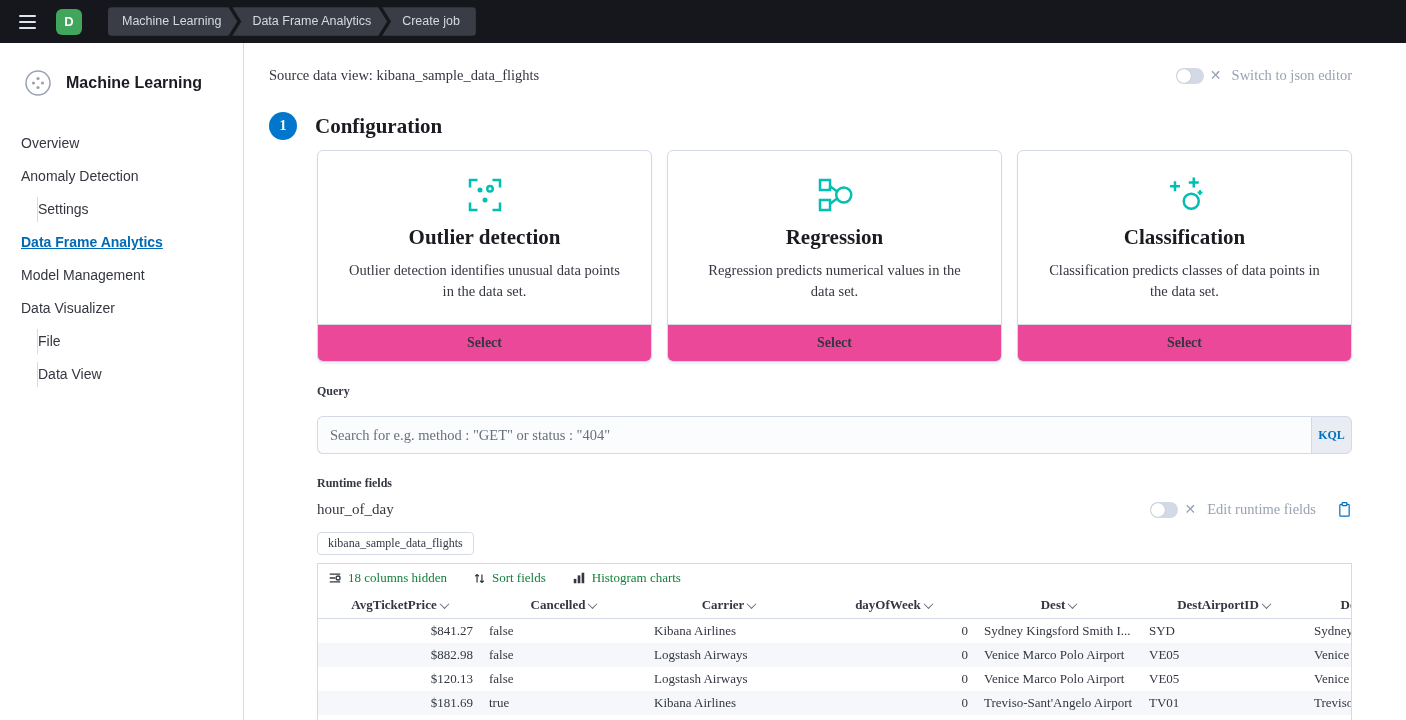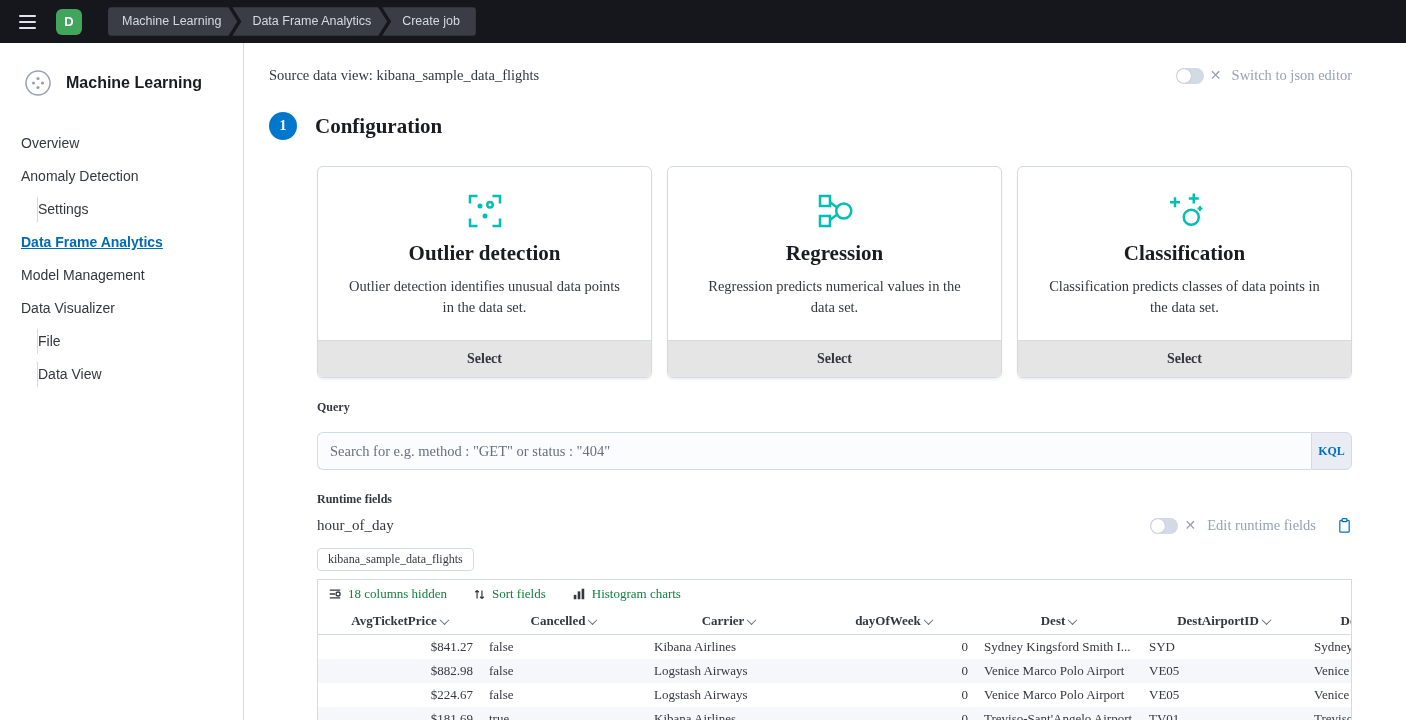--- a/index.html
+++ b/index.html
@@ -75,31 +75,31 @@
 
   .step-row { margin-top:28px; display:flex; align-items:center; gap:18px; }
   .step-circle {
     width:28px; height:28px; border-radius:50%; background:#0077cc; color:#fff;
     display:flex; align-items:center; justify-content:center; font-size:14px; font-weight:600; flex:none;
   }
   .step-title { font-size:21px; font-weight:700; color:#1a1c21; }
 
   .indented { margin-left:48px; }
 
-  .cards-row { margin-top:26px; display:flex; gap:15px; }
+  .cards-row { margin-top:10px; display:flex; gap:15px; }
   .card {
     flex:1; height:212px; background:#fff; border:1px solid #d3dae6; border-radius:6px;
     box-shadow:0 2px 2px rgba(152,162,179,.15); display:flex; flex-direction:column;
     text-align:center; overflow:hidden;
   }
   .card-icon { margin:24px auto 0; height:40px; }
   .card-title { font-size:21px; font-weight:700; color:#1a1c21; margin-top:10px; }
   .card-desc { font-size:14.5px; color:#343741; line-height:1.45; margin:10px 28px 0; }
   .card-footer {
-    margin-top:auto; border-top:1px solid #d3dae6; background:#e5e5e5;
+    margin-top:auto; border-top:1px solid #d3dae6; background:#ec4899;
     padding:10px 0; font-size:14px; font-weight:600; color:#343741; width:100%;
     border:none; border-top:1px solid #d3dae6; cursor:pointer;
     font-family:inherit;
   }
 
   .section-label { margin-top:22px; font-size:12px; font-weight:700; color:#343741; }
   .query-row { margin-top:17px; display:flex; }
   .query-input {
     flex:1; height:38px; background:#fbfcfd; border:1px solid #d3dae6; border-right:none;
     border-radius:6px 0 0 6px; padding:0 12px; font-size:14.5px; color:#343741;
@@ -364,21 +364,21 @@
         <tr>
           <td class="num">$882.98</td>
           <td>false</td>
           <td>Logstash Airways</td>
           <td class="num">0</td>
           <td>Venice Marco Polo Airport</td>
           <td>VE05</td>
           <td>Venice</td>
         </tr>
         <tr>
-          <td class="num">$224.67</td>
+          <td class="num">$120.13</td>
           <td>false</td>
           <td>Logstash Airways</td>
           <td class="num">0</td>
           <td>Venice Marco Polo Airport</td>
           <td>VE05</td>
           <td>Venice</td>
         </tr>
         <tr>
           <td class="num">$181.69</td>
           <td>true</td>

